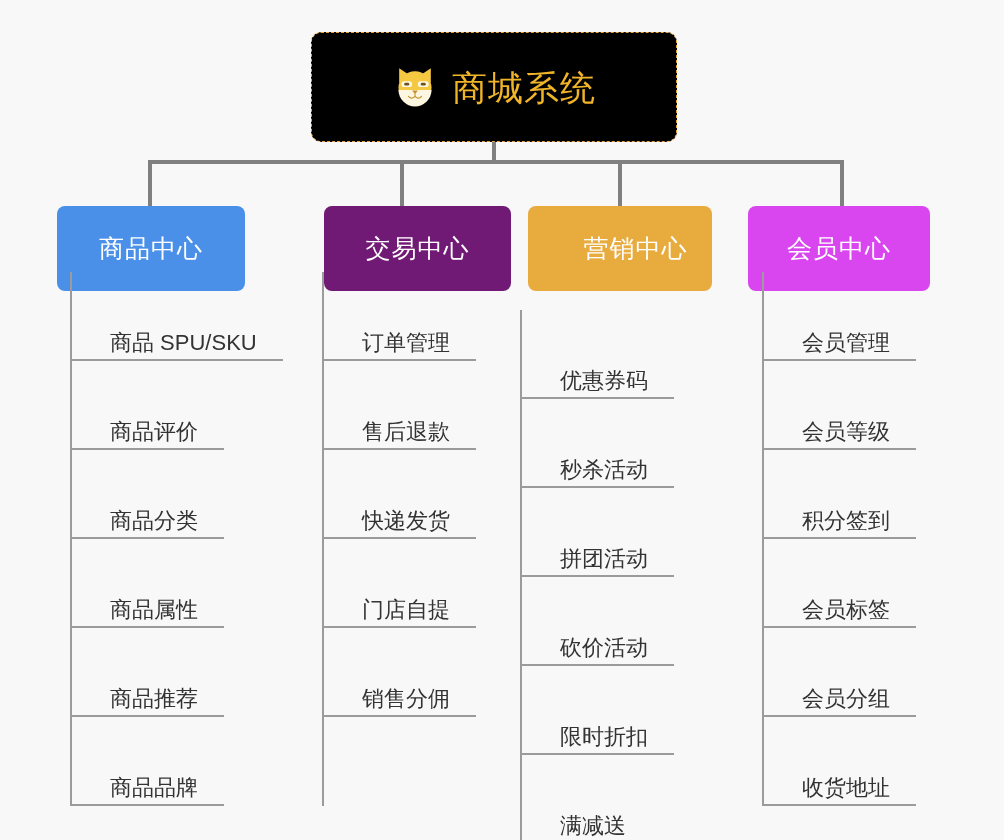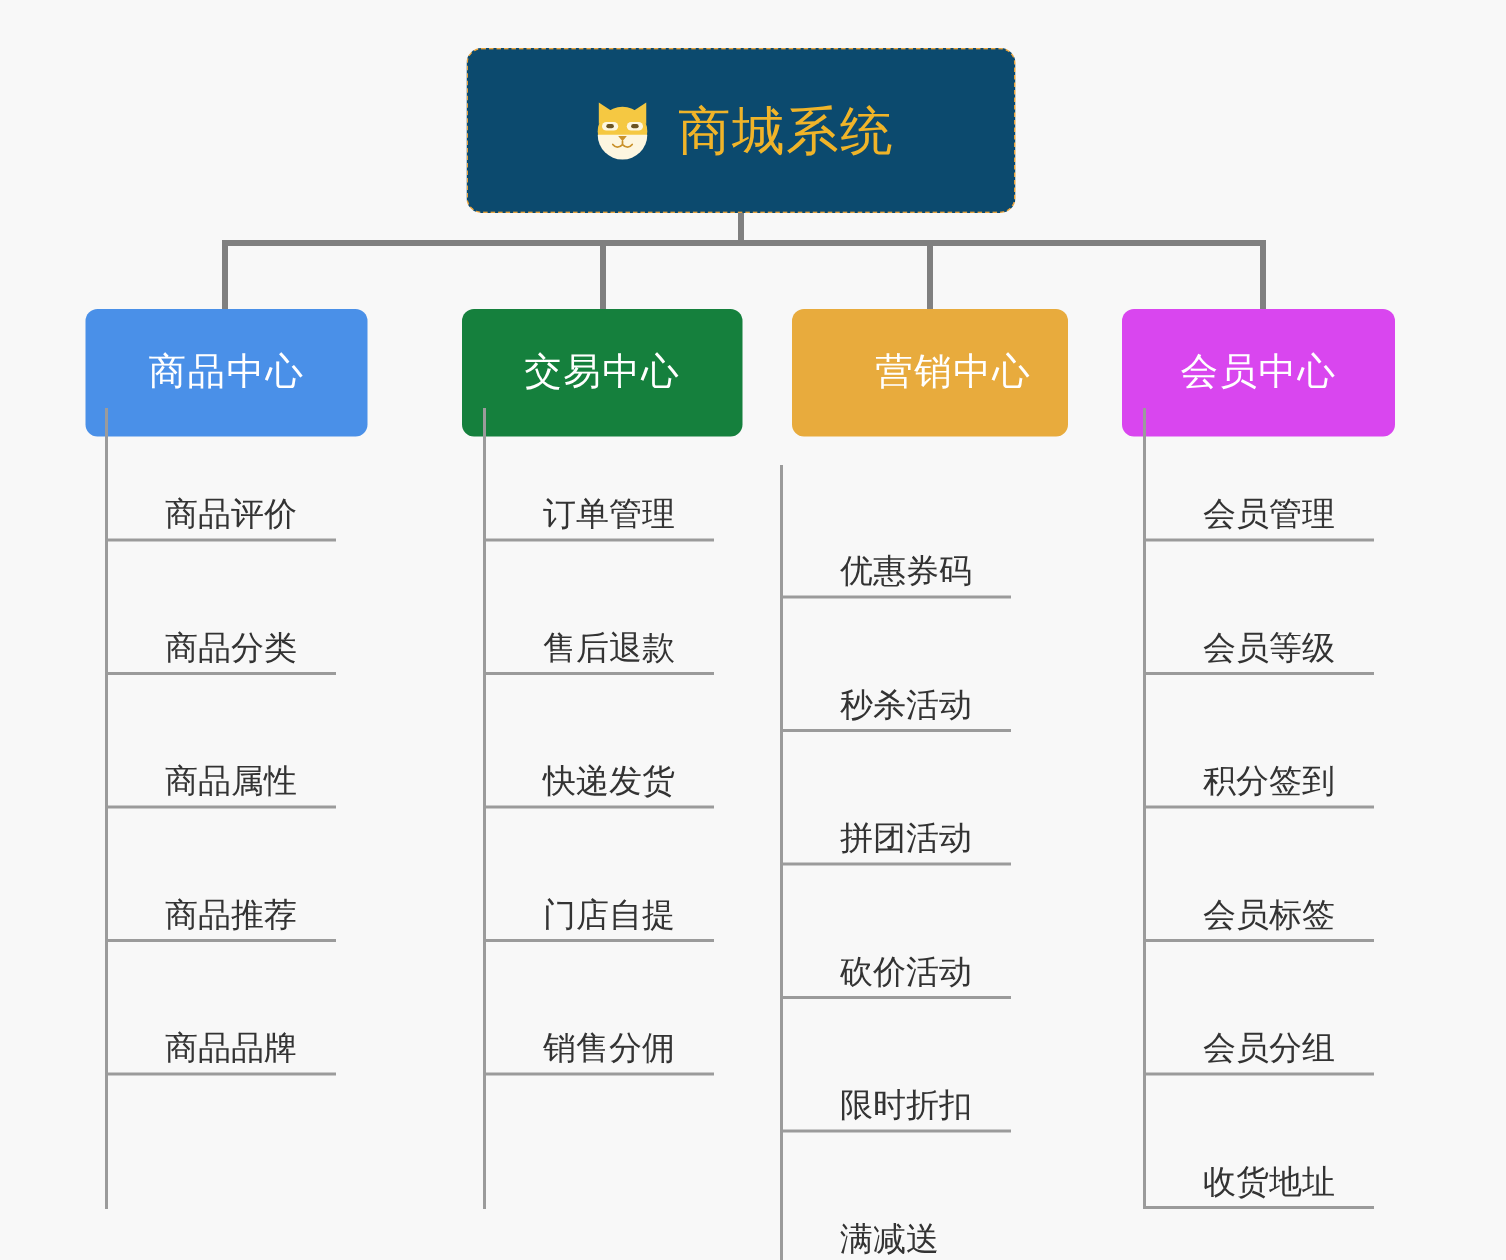--- a/index.html
+++ b/index.html
@@ -20,21 +20,21 @@
     height: 840px;
   }
 
   
   .root-node {
     position: absolute;
     left: 311px;
     top: 32px;
     width: 366px;
     height: 110px;
-    background: #0c4a6e;
+    background: #000000;
     border: 1px dashed #e8a33d;
     border-radius: 10px;
     box-sizing: border-box;
     display: flex;
     align-items: center;
     justify-content: center;
     gap: 14px;
   }
   .root-title {
     font-size: 35px;
@@ -140,33 +140,36 @@
   <div class="conn conn-h" style="left:148px; top:160px; width:696px;"></div>
 
   <div class="conn conn-v" style="left:148px; top:160px; height:48px;"></div>
   <div class="conn conn-v" style="left:400px; top:160px; height:48px;"></div>
   <div class="conn conn-v" style="left:618px; top:160px; height:48px;"></div>
   <div class="conn conn-v" style="left:840px; top:160px; height:48px;"></div>
 
   <div class="cat-box" style="left: 57px; width: 188px; background: rgb(74, 144, 232);">
     <span class="cat-label">商品中心</span>
   </div>
-  <div class="cat-box" style="left: 308px; width: 187px; background: #15803d;">
+  <div class="cat-box" style="left: 324px; width: 187px; background: #701a75;">
     <span class="cat-label">交易中心</span>
   </div>
   <div class="cat-box" style="left: 528px; width: 184px; background: rgb(232, 171, 61); padding-left: 31px;">
     <span class="cat-label">营销中心</span>
   </div>
   <div class="cat-box" style="left: 748px; width: 182px; background: #d946ef; text-align: right;">
     <span class="cat-label">会员中心</span>
   </div>
 
   <div class="column" style="left:70px;">
     <div class="spine" style="height: 534px;"></div>
     <div class="leaf">
+        <span class="leaf-label">商品 SPU/SKU</span>
+      </div>
+    <div class="leaf">
         <span class="leaf-label">商品评价</span>
       </div>
     <div class="leaf">
         <span class="leaf-label">商品分类</span>
       </div>
     <div class="leaf">
         <span class="leaf-label">商品属性</span>
       </div>
     <div class="leaf">
         <span class="leaf-label">商品推荐</span>

